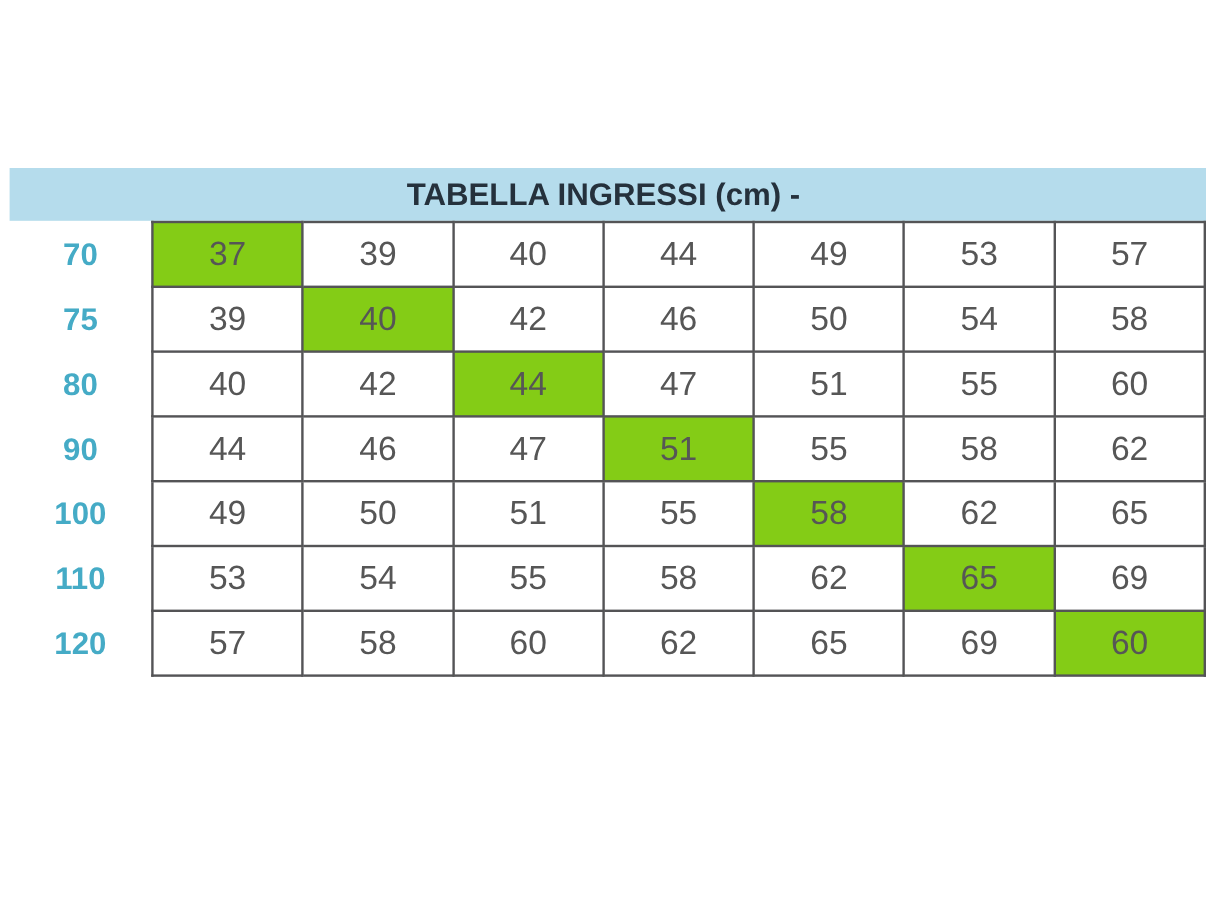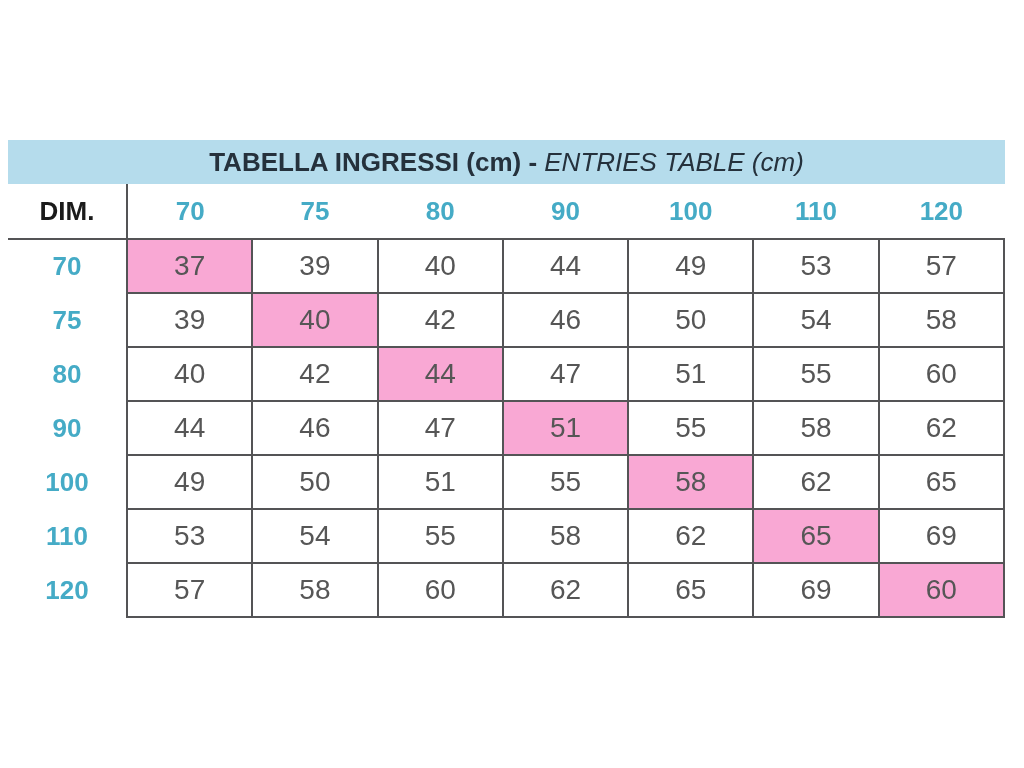--- a/index.html
+++ b/index.html
@@ -57,53 +57,43 @@
     font-weight: bold;
     font-size: 26px;
     border: none;
   }
   td.cell {
     height: 52px;
     border: 2px solid #545456;
     color: #565656;
     font-size: 28px;
   }
-  td.diag { background: #f9a8d4; }
+  td.diag { background: #84cc16; }
 </style>
 </head>
 <body>
 
 <div class="panel">
 
   <div class="title-band">
-    <span class="title-bold">TABELLA INGRESSI (cm) - </span><span class="title-italic">ENTRIES TABLE (cm)</span>
+    <span class="title-bold">TABELLA INGRESSI (cm) - </span>
   </div>
 
   <table class="dim-table">
     <colgroup>
       <col class="c-rowhead">
       <col>
         <col>
         <col>
         <col>
         <col>
         <col>
         <col>
     </colgroup>
     <tbody>
-      <tr class="header-row">
-        <td class="corner">DIM.</td>
-        <td class="colh">70</td>
-        <td class="colh">75</td>
-        <td class="colh">80</td>
-        <td class="colh">90</td>
-        <td class="colh">100</td>
-        <td class="colh">110</td>
-        <td class="colh">120</td>
-      </tr>
 
       <tr>
         <td class="rowh">70</td>
         <td class="cell diag">37</td>
         <td class="cell">39</td>
         <td class="cell">40</td>
         <td class="cell">44</td>
         <td class="cell">49</td>
         <td class="cell">53</td>
         <td class="cell">57</td>

